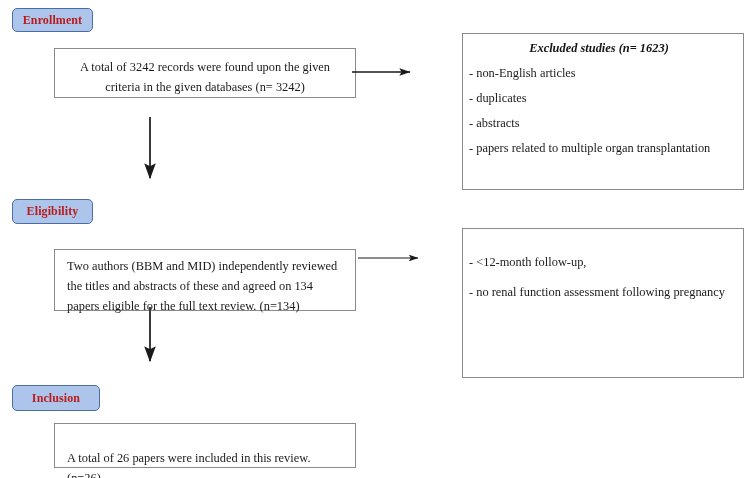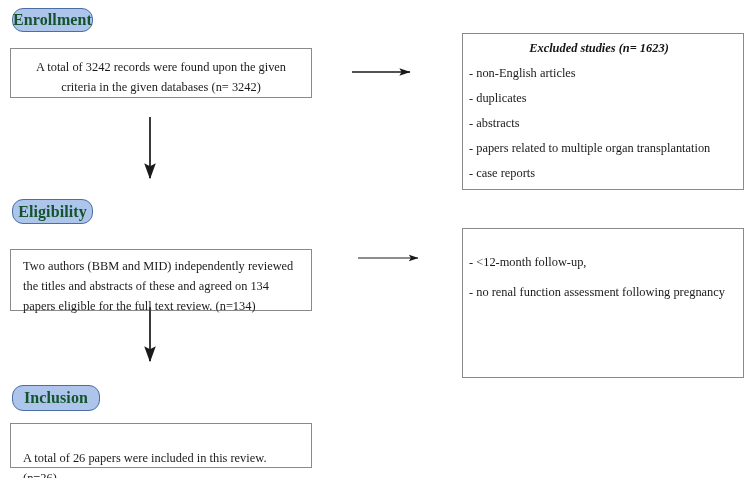--- a/index.html
+++ b/index.html
@@ -17,37 +17,38 @@
     font-family: "Liberation Serif", "DejaVu Serif", serif;
     color: #1a1a1a;
   }
 
   
   .stage-pill {
     position: absolute;
     box-sizing: border-box;
     background: #adc5ea;
     border: 1px solid #4a6fa5;
-    border-radius: 11px;
+    border-radius: 5px;
     display: flex;
     align-items: center;
     justify-content: center;
     font-family: "Liberation Serif", "DejaVu Serif", serif;
     font-weight: bold;
-    font-size: 16px;
-    color: #14532d;
+    font-size: 12px;
+    color: #b91c1c;
     letter-spacing: 0.1px;
   }
 
   
   .flow-box {
     position: absolute;
     box-sizing: border-box;
     background: #ffffff;
     border: 1px solid #8a8a8a;
+    margin-left: 44px;
   }
   .flow-box .box-text {
     position: absolute;
     left: 12px;
     right: 12px;
     font-size: 12.4px;
     line-height: 1.62;
     color: #1a1a1a;
   }
   .flow-box.centered .box-text {
@@ -126,21 +127,20 @@
     <div class="box-text" style="top:24px;">A total of 26 papers were included in this review. (n=26)</div>
   </div>
 
   <div class="excl-box gap-tight" style="left:462px; top:33px; width:282px; height:157px;">
     <div class="excl-title">Excluded studies (n= 1623)</div>
     <ul class="excl-list">
       <li>- non-English articles</li>
       <li>- duplicates</li>
       <li>- abstracts</li>
       <li>- papers related to multiple organ transplantation</li>
-      <li>- case reports</li>
     </ul>
   </div>
 
   <div class="excl-box gap-wide" style="left:462px; top:228px; width:282px; height:150px;">
     <ul class="excl-list">
       <li>- &lt;12-month follow-up,</li>
       <li>- no renal function assessment following pregnancy</li>
     </ul>
   </div>
 

